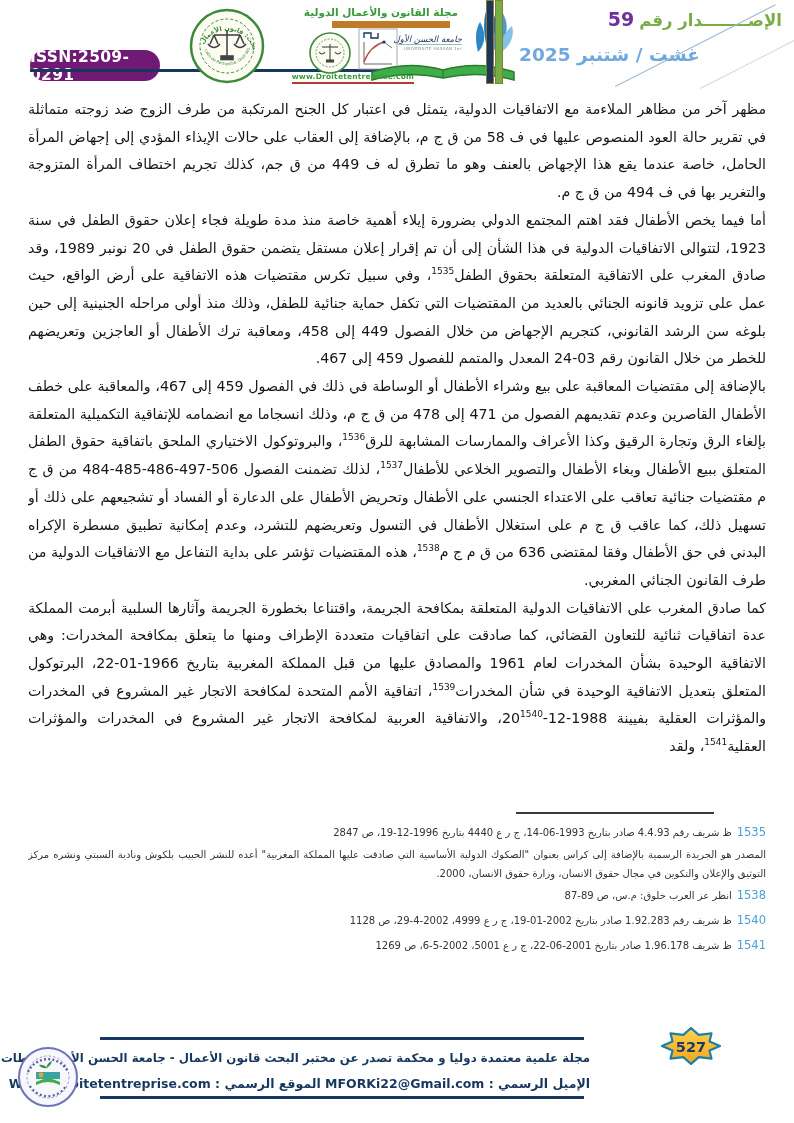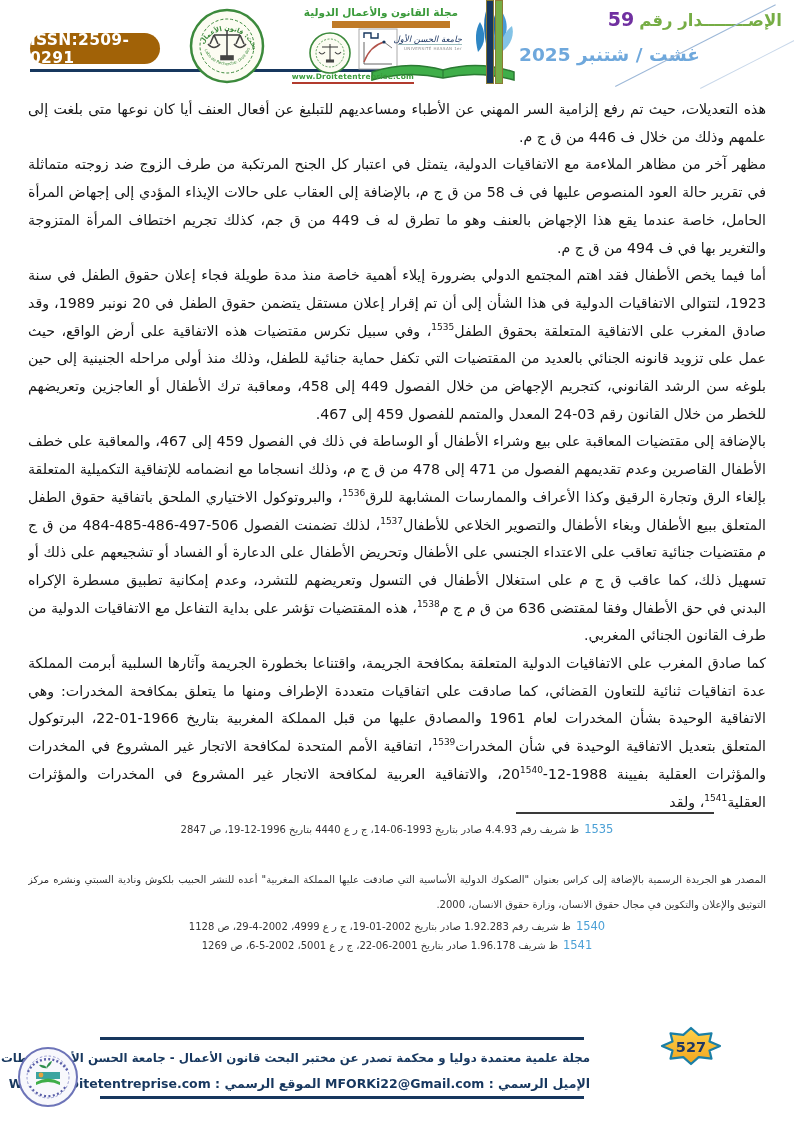--- a/index.html
+++ b/index.html
@@ -1,21 +1,21 @@
 <!DOCTYPE html>
 <html lang="ar"><head>
 <meta charset="utf-8">
 <style>
   html,body{margin:0;padding:0;}
   body{width:794px;height:1123px;position:relative;background:#ffffff;overflow:hidden;
        font-family:"DejaVu Sans",sans-serif;}
   .abs{position:absolute;}
 
   
-  .issn-pill{left:30px;top:33px;width:130px;height:31px;background:#a16207;border-radius:17px;
+  .issn-pill{left:30px;top:50px;width:130px;height:31px;background:#701a75;border-radius:17px;
     color:#fff;font-weight:bold;font-size:15.5px;display:flex;align-items:center;justify-content:center;
     letter-spacing:.3px;}
   .header-rule{left:30px;top:69px;width:412px;height:3px;background:#17375e;}
   .lab-seal{left:188px;top:6px;}
   .journal-block{left:272px;top:4px;width:218px;height:86px;margin-left:20px;}
   .journal-title{position:absolute;top:2px;right:52px;color:#3a9a3a;font-weight:bold;font-size:10.5px;
     direction:rtl;white-space:nowrap;}
   .journal-strip{position:absolute;top:17px;right:60px;width:118px;height:7px;background:#c07b28;}
   .mini-seal{position:absolute;top:26px;right:158px;}
   .chart-card{position:absolute;top:24px;right:112px;}
@@ -39,22 +39,22 @@
 
   
   .article{left:28px;top:96px;width:738px;height:714px;direction:rtl;text-align:justify;
     font-size:14.2px;line-height:27.7px;color:#151515;overflow:hidden;}
   .article p{margin:0;}
   .article sup{font-size:9px;line-height:0;}
 
   
   .fn-sep{top:812px;right:80px;width:198px;height:2px;background:#3a3a3a;}
   .footnotes{left:28px;top:820px;width:738px;direction:rtl;text-align:right;color:#333;font-size:10px;}
-  .fn-row{line-height:18px;white-space:nowrap;overflow:hidden;text-align:center;}
-  .fn-cont{line-height:25px;text-align:justify;white-space:normal;margin-top:28px;}
+  .fn-row{line-height:24px;white-space:nowrap;overflow:hidden;}
+  .fn-cont{line-height:19px;text-align:justify;white-space:normal;}
   .fn-num{color:#4ba0d6;font-size:11.5px;margin-left:5px;}
 
   
   .footer-line{left:100px;width:484px;height:3px;background:#17375e;}
   .fl-top{top:1037px;} .fl-bottom{top:1096px;}
   .footer-text{left:85px;top:1046px;width:505px;text-align:center;direction:rtl;color:#17375e;font-weight:bold;}
   .footer-text .l1{font-size:11.8px;line-height:25px;white-space:nowrap;}
   .footer-text .l2{font-size:12.5px;line-height:25px;white-space:nowrap;}
   .page-badge{left:660px;top:1026px;}
   .stamp{left:16px;top:1044px;}
@@ -146,31 +146,31 @@
     <div class="abs issue-line1">
       <span class="issue-label">الإصــــــــدار رقم</span>
       <span class="issue-number">59</span>
     </div>
     <div class="abs issue-line2">غشت / شتنبر 2025</div>
     <div class="abs diag1"></div>
     <div class="abs diag2"></div>
   </header>
 
   <main class="abs article">
-      <p>هذه التعديلات، حيث تم رفع إلزامية السر المهني عن الأطباء ومساعديهم للتبليغ عن أفعال العنف أيا كان نوعها متى بلغت إلى علمهم وذلك من خلال ف 446 من ق ج م.</p>
       <p>مظهر آخر من مظاهر الملاءمة مع الاتفاقيات الدولية، يتمثل في اعتبار كل الجنح المرتكبة من طرف الزوج ضد زوجته متماثلة في تقرير حالة العود المنصوص عليها في ف 58 من ق ج م، بالإضافة إلى العقاب على حالات الإيذاء المؤدي إلى إجهاض المرأة الحامل، خاصة عندما يقع هذا الإجهاض بالعنف وهو ما تطرق له ف 449 من ق جم، كذلك تجريم اختطاف المرأة المتزوجة والتغرير بها في ف 494 من ق ج م.</p>
       <p>أما فيما يخص الأطفال فقد اهتم المجتمع الدولي بضرورة إيلاء أهمية خاصة منذ مدة طويلة فجاء إعلان حقوق الطفل في سنة 1923، لتتوالى الاتفاقيات الدولية في هذا الشأن إلى أن تم إقرار إعلان مستقل يتضمن حقوق الطفل في 20 نونبر 1989، وقد صادق المغرب على الاتفاقية المتعلقة بحقوق الطفل<sup>1535</sup>، وفي سبيل تكرس مقتضيات هذه الاتفاقية على أرض الواقع، حيث عمل على تزويد قانونه الجنائي بالعديد من المقتضيات التي تكفل حماية جنائية للطفل، وذلك منذ أولى مراحله الجنينية إلى حين بلوغه سن الرشد القانوني، كتجريم الإجهاض من خلال الفصول 449 إلى 458، ومعاقبة ترك الأطفال أو العاجزين وتعريضهم للخطر من خلال القانون رقم 03-24 المعدل والمتمم للفصول 459 إلى 467.</p>
       <p>بالإضافة إلى مقتضيات المعاقبة على بيع وشراء الأطفال أو الوساطة في ذلك في الفصول 459 إلى 467، والمعاقبة على خطف الأطفال القاصرين وعدم تقديمهم الفصول من 471 إلى 478 من ق ج م، وذلك انسجاما مع انضمامه للإتفاقية التكميلية المتعلقة بإلغاء الرق وتجارة الرقيق وكذا الأعراف والممارسات المشابهة للرق<sup>1536</sup>، والبروتوكول الاختياري الملحق باتفاقية حقوق الطفل المتعلق ببيع الأطفال وبغاء الأطفال والتصوير الخلاعي للأطفال<sup>1537</sup>، لذلك تضمنت الفصول 506-497-486-485-484 من ق ج م مقتضيات جنائية تعاقب على الاعتداء الجنسي على الأطفال وتحريض الأطفال على الدعارة أو الفساد أو تشجيعهم على ذلك أو تسهيل ذلك، كما عاقب ق ج م على استغلال الأطفال في التسول وتعريضهم للتشرد، وعدم إمكانية تطبيق مسطرة الإكراه البدني في حق الأطفال وفقا لمقتضى 636 من ق م ج م<sup>1538</sup>، هذه المقتضيات تؤشر على بداية التفاعل مع الاتفاقيات الدولية من طرف القانون الجنائي المغربي.</p>
       <p>كما صادق المغرب على الاتفاقيات الدولية المتعلقة بمكافحة الجريمة، واقتناعا بخطورة الجريمة وآثارها السلبية أبرمت المملكة عدة اتفاقيات ثنائية للتعاون القضائي، كما صادقت على اتفاقيات متعددة الإطراف ومنها ما يتعلق بمكافحة المخدرات: وهي الاتفاقية الوحيدة بشأن المخدرات لعام 1961 والمصادق عليها من قبل المملكة المغربية بتاريخ 1966-01-22، البرتوكول المتعلق بتعديل الاتفاقية الوحيدة في شأن المخدرات<sup>1539</sup>، اتفاقية الأمم المتحدة لمكافحة الاتجار غير المشروع في المخدرات والمؤثرات العقلية بفيينة 1988-12-20<sup>1540</sup>، والاتفاقية العربية لمكافحة الاتجار غير المشروع في المخدرات والمؤثرات العقلية<sup>1541</sup>، ولقد</p>
     </main>
 
   <div class="abs fn-sep"></div>
   <section class="abs footnotes">
       <div class="fn-row"><span class="fn-num">1535</span><span>ظ شريف رقم 4.4.93 صادر بتاريخ 1993-06-14، ج ر ع 4440 بتاريخ 1996-12-19، ص 2847</span></div>
       <div class="fn-row fn-cont"><span>المصدر هو الجريدة الرسمية بالإضافة إلى كراس بعنوان "الصكوك الدولية الأساسية التي صادقت عليها المملكة المغربية" أعده للنشر الحبيب بلكوش ونادية السبتي ونشره مركز التوثيق والإعلان والتكوين في مجال حقوق الانسان، وزارة حقوق الانسان، 2000.</span></div>
+      <div class="fn-row"><span class="fn-num">1538</span><span>انظر عز العرب خلوق: م.س، ص 89-87</span></div>
       <div class="fn-row"><span class="fn-num">1540</span><span>ظ شريف رقم 1.92.283 صادر بتاريخ 2002-01-19، ج ر ع 4999، 2002-4-29، ص 1128</span></div>
       <div class="fn-row"><span class="fn-num">1541</span><span>ظ شريف 1.96.178 صادر بتاريخ 2001-06-22، ج ر ع 5001، 2002-5-6، ص 1269</span></div>
     </section>
 
   <footer>
     <div class="abs footer-line fl-top"></div>
 
     <svg class="abs page-badge" width="62" height="40" viewBox="0 0 62 40">
       <defs>
         <linearGradient id="badgeGrad" x1="0" y1="0" x2="0" y2="1">

